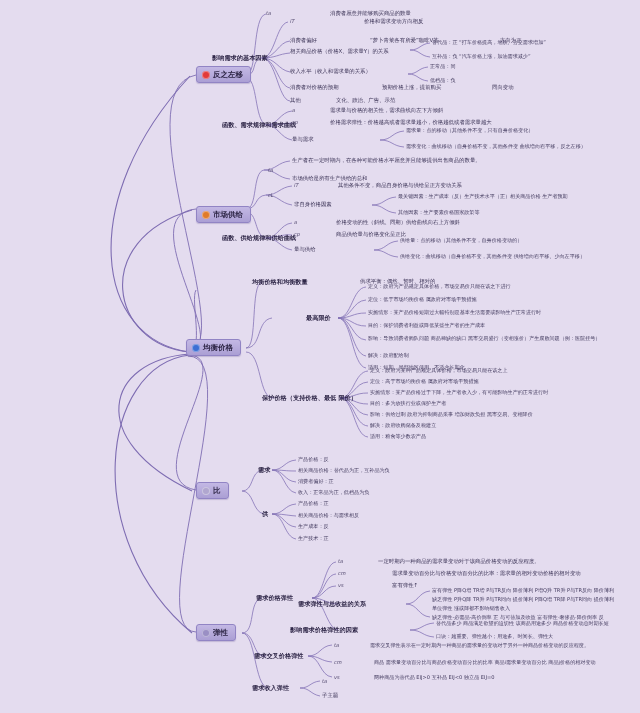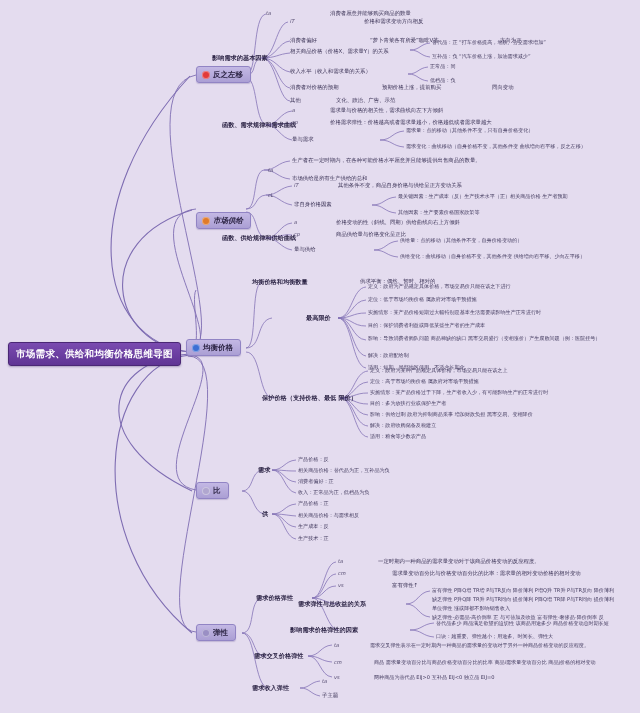--- a/index.html
+++ b/index.html
@@ -188,28 +188,27 @@
 
       <path d="M308,656 C320,656 320,646 332,645"></path>
       <path d="M308,656 C320,656 320,661 332,662"></path>
       <path d="M308,656 C320,656 320,676 332,677"></path>
 
       <path d="M300,688 C310,688 310,682 320,681"></path>
       <path d="M300,688 C310,688 310,694 320,696"></path>
     </g>
   </svg>
 
-  <div class="node root" style="left:8px; top:342px;">市场需求、供给和均衡价格思维导图</div>
 
   <div class="node branch" style="left:196px; top:66px;">
     <span class="dot" style="background:#e23b3b"></span>
     <span>反之左移</span>
   </div>
 
-  <div class="node branch" style="left:196px; top:212px;font-style:italic;">
+  <div class="node branch" style="left:196px; top:206px;">
     <span class="dot" style="background:#e07b2a"></span>
     <span>市场供给</span>
   </div>
 
   <div class="node branch" style="left:186px; top:339px;align-items:flex-end;">
     <span class="dot" style="background:#3b6fd4"></span>
     <span>均衡价格</span>
   </div>
 
   <div class="node branch" style="left:196px; top:482px;">

